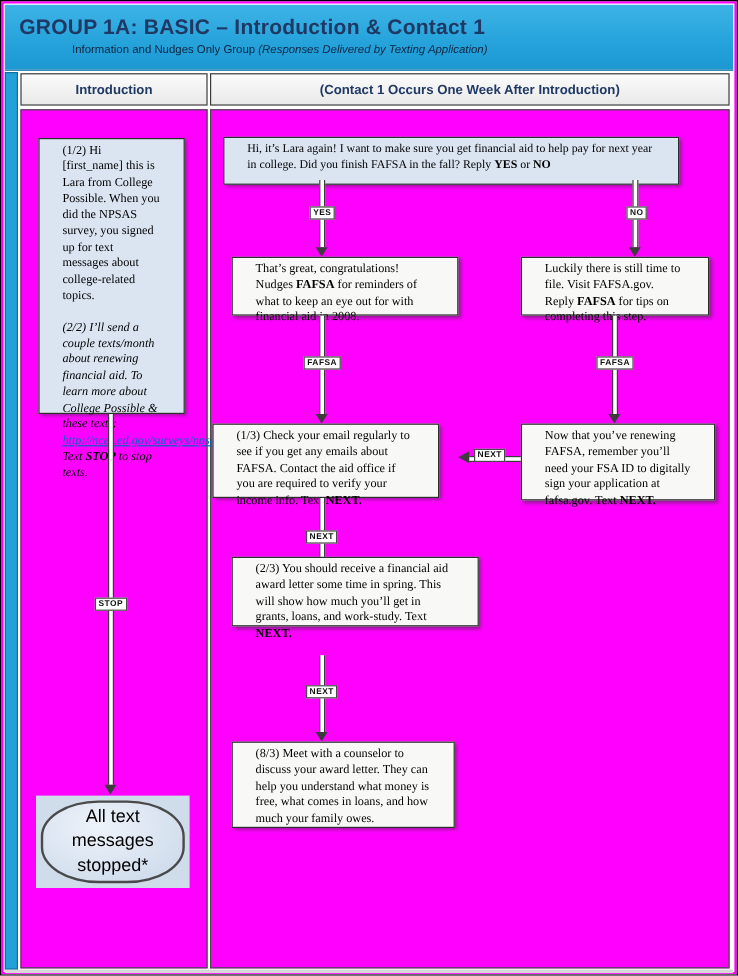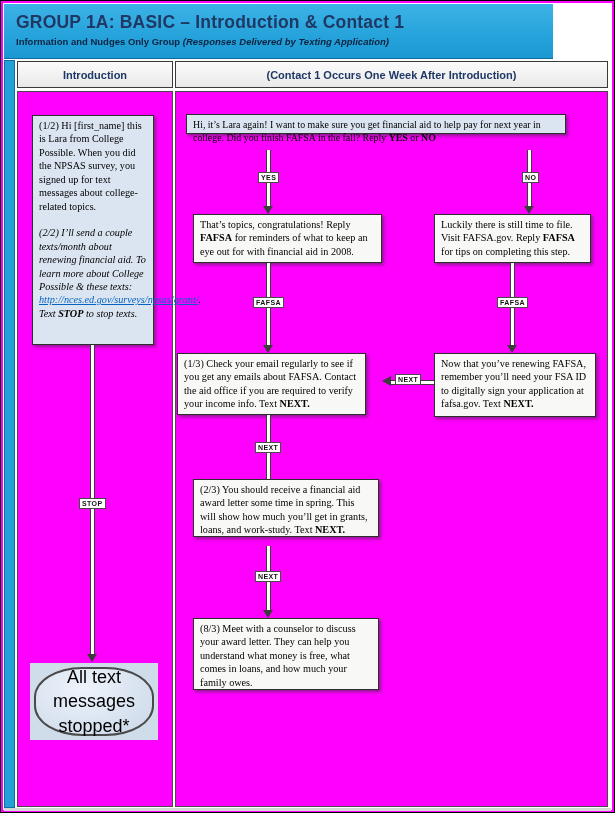--- a/index.html
+++ b/index.html
@@ -5,27 +5,27 @@
   html,body{margin:0;padding:0;background:#888;}
   .frame{
     position:relative; width:613px; height:811px; margin:0 auto;
     background:#ffffff; border:1px solid #000;
     box-shadow: inset 0 0 0 2px #FF00FF;
     font-family:"Liberation Sans",sans-serif;
     overflow:hidden;
   }
   
   .hdr{
-    position:absolute; left:3px; top:3px; width:549px; height:55px;
+    position:absolute; left:3px; top:3px; width:607px; height:55px;
     background:linear-gradient(180deg,#3db3e6 0%, #27a4dc 55%, #1b97d2 100%);
     border-bottom:1px solid #0d6da1; box-sizing:border-box;
     padding:8px 0 0 12px;
   }
   .hdr-title{font-size:17.5px; font-weight:bold; color:#1F3864; letter-spacing:0.2px;}
-  .hdr-sub{font-size:9.5px; font-weight:bold; color:#0e2440; margin-top:3px;}
+  .hdr-sub{font-size:9.5px; font-weight:normal; color:#0e2440; margin-top:3px;margin-left:44px;}
   
   .strip{
     position:absolute; left:3px; top:59px; width:11px; height:748px;
     background:#22a0d8; border:1px solid #0e6fa5; box-sizing:border-box;
   }
   .bottom-strip{position:absolute; left:3px; top:807px; width:607px; height:3px; background:#d7d7d7;}
   
   .colhead{
     position:absolute; top:60px; height:27px; box-sizing:border-box;
     background:linear-gradient(#fbfbfb,#e9e9e9);
@@ -38,21 +38,21 @@
   
   .panel{position:absolute; top:90px; height:716px; background:#FF00FF; border:1px solid #4a4a4a; box-sizing:border-box;}
   .panel.left{left:16px; width:156px;}
   .panel.right{left:174px; width:433px;}
   
   .msg{
     position:absolute; box-sizing:border-box;
     background:#f8f8f7; border:1px solid #2e2e2e;
     box-shadow:2px 2px 3px rgba(50,50,50,.55);
     font-family:"Liberation Serif",serif; font-size:10.2px; line-height:1.32;
-    color:#000; padding:3px 6px;
+    color:#000; padding:3px 19px;
   }
   .msg.blue{background:#DBE5F1;}
   .msg p{margin:0;}
   .msg p + p{margin-top:13px;font-style:italic;}
   .seg-b{font-weight:bold;}
   .seg-i{font-style:italic;}
   a.seg-link{color:#0563C1; text-decoration:underline; cursor:pointer;}
   
   .vline{position:absolute; width:3px; background:#fff; border-left:1px solid #3c3c3c; border-right:1px solid #3c3c3c;}
   .ahead-down{position:absolute; width:0; height:0; border-left:5px solid transparent; border-right:5px solid transparent; border-top:8px solid #3c3c3c;}
@@ -63,21 +63,21 @@
     font-size:7px; font-weight:bold; color:#111; padding:1px 2px;
     letter-spacing:0.4px; line-height:1;
   }
   
   .term-rect{position:absolute; left:29px; top:662px; width:128px; height:77px; background:#cfddeb;}
   .term-ellipse{
     position:absolute; left:33px; top:666px; width:120px; height:69px; box-sizing:border-box;
     border:2px solid #4a4a4a; border-radius:48px / 30px;
     background:radial-gradient(ellipse at 40% 30%, #eef3fa 0%, #d6e1ef 65%, #c9d7e8 100%);
     display:flex; align-items:center; justify-content:center; text-align:center;
-    font-size:18px; color:#000; line-height:1.35; padding:0 6px;
+    font-size:15px; color:#000; line-height:1.35; padding:0 6px;
   }
   
   .footnote{
     position:absolute; left:22px; top:745px; width:142px;
     font-family:"Liberation Serif",serif; font-style:italic; font-weight:600;
     font-size:8.6px; line-height:1.5; color:#5b1616;
     text-shadow:0.5px 0.5px 0.7px rgba(20,0,0,0.4);
   }
 </style>
 </head>
@@ -111,34 +111,34 @@
   <div class="vline" style="left:89px; top:344px; height:309px;"></div>
   <div class="ahead-down" style="left:86px; top:653px;"></div>
   <div class="alabel" style="left:78px; top:497px;">STOP</div>
 
   <div class="term-rect"></div>
   <div class="term-ellipse">
     <span>All text messages stopped*</span>
   </div>
 
 
-  <div class="msg blue" style="left:185px; top:113px; width:380px; height:20px; font-size:9.9px;">
+  <div class="msg blue" style="left:185px; top:113px; width:380px; height:40px; font-size:9.9px;">
     <p><span>Hi, it’s Lara again! I want to make sure you get financial aid to help pay for next year in college. Did you finish FAFSA in the fall? Reply </span><span class="seg-b">YES</span><span> or </span><span class="seg-b">NO</span></p>
   </div>
 
   <div class="vline" style="left:265px; top:149px; height:56px;"></div>
   <div class="ahead-down" style="left:262px; top:205px;"></div>
   <div class="alabel" style="left:257px; top:171px;">YES</div>
 
   <div class="vline" style="left:526px; top:149px; height:56px;"></div>
   <div class="ahead-down" style="left:523px; top:205px;"></div>
   <div class="alabel" style="left:521px; top:171px;">NO</div>
 
   <div class="msg" style="left:192px; top:213px; width:189px; height:49px;">
-    <p><span>That’s topics, congratulations! Reply </span><span class="seg-b">FAFSA</span><span> for reminders of what to keep an eye out for with financial aid in 2008.</span></p>
+    <p><span>That’s great, congratulations! Nudges </span><span class="seg-b">FAFSA</span><span> for reminders of what to keep an eye out for with financial aid in 2008.</span></p>
   </div>
 
   <div class="msg" style="left:433px; top:213px; width:157px; height:49px;">
     <p><span>Luckily there is still time to file. Visit FAFSA.gov. Reply </span><span class="seg-b">FAFSA</span><span> for tips on completing this step.</span></p>
   </div>
 
   <div class="vline" style="left:265px; top:262px; height:82px;"></div>
   <div class="ahead-down" style="left:262px; top:344px;"></div>
   <div class="alabel" style="left:252px; top:296px;">FAFSA</div>
 
@@ -155,21 +155,21 @@
   </div>
 
   <div class="hline" style="left:390px; top:379px; width:43px;"></div>
   <div class="ahead-left" style="left:381px; top:375px;"></div>
   <div class="alabel" style="left:394px; top:373px;">NEXT</div>
 
   <div class="vline" style="left:265px; top:414px; height:65px;"></div>
   <div class="ahead-down" style="left:262px; top:479px;"></div>
   <div class="alabel" style="left:254px; top:441px;">NEXT</div>
 
-  <div class="msg" style="left:192px; top:478px; width:186px; height:58px;">
+  <div class="msg" style="left:192px; top:463px; width:206px; height:58px;">
     <p><span>(2/3) You should receive a financial aid award letter some time in spring. This will show how much you’ll get in grants, loans, and work-study. Text </span><span class="seg-b">NEXT.</span></p>
   </div>
 
   <div class="vline" style="left:265px; top:545px; height:64px;"></div>
   <div class="ahead-down" style="left:262px; top:609px;"></div>
   <div class="alabel" style="left:254px; top:570px;">NEXT</div>
 
   <div class="msg" style="left:192px; top:617px; width:186px; height:72px;">
     <p><span>(8/3) Meet with a counselor to discuss your award letter. They can help you understand what money is free, what comes in loans, and how much your family owes.</span></p>
   </div>

